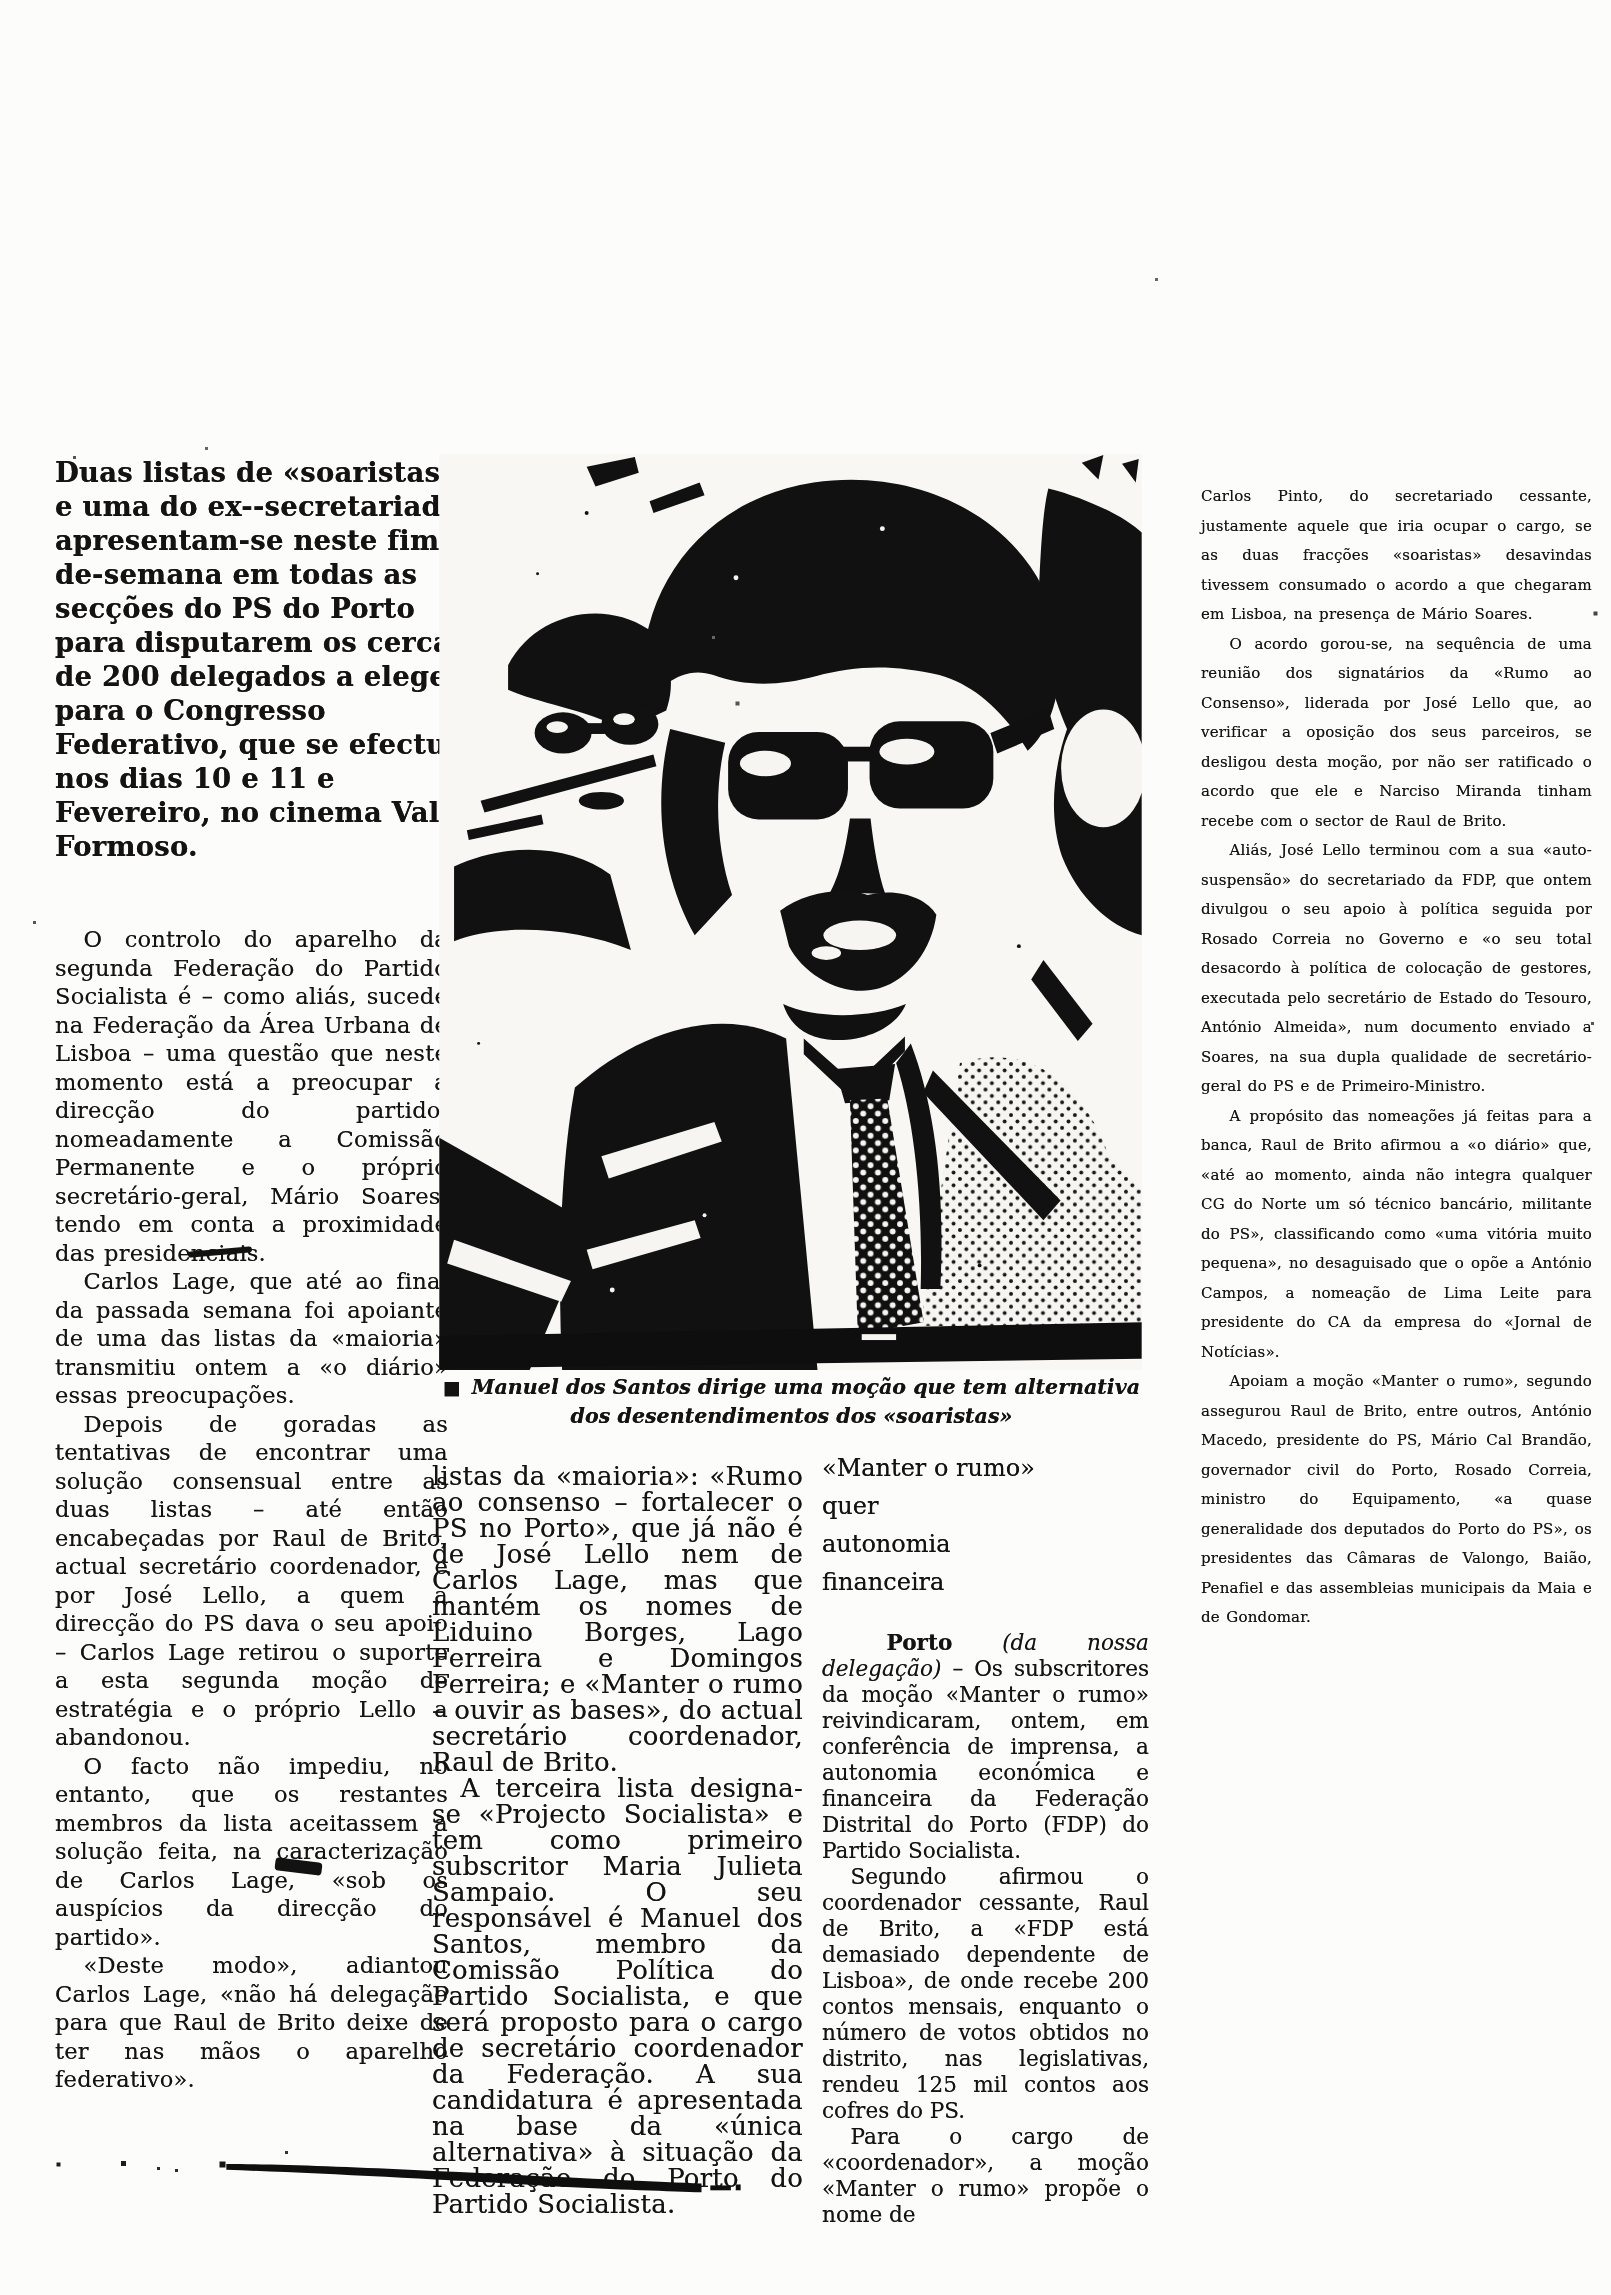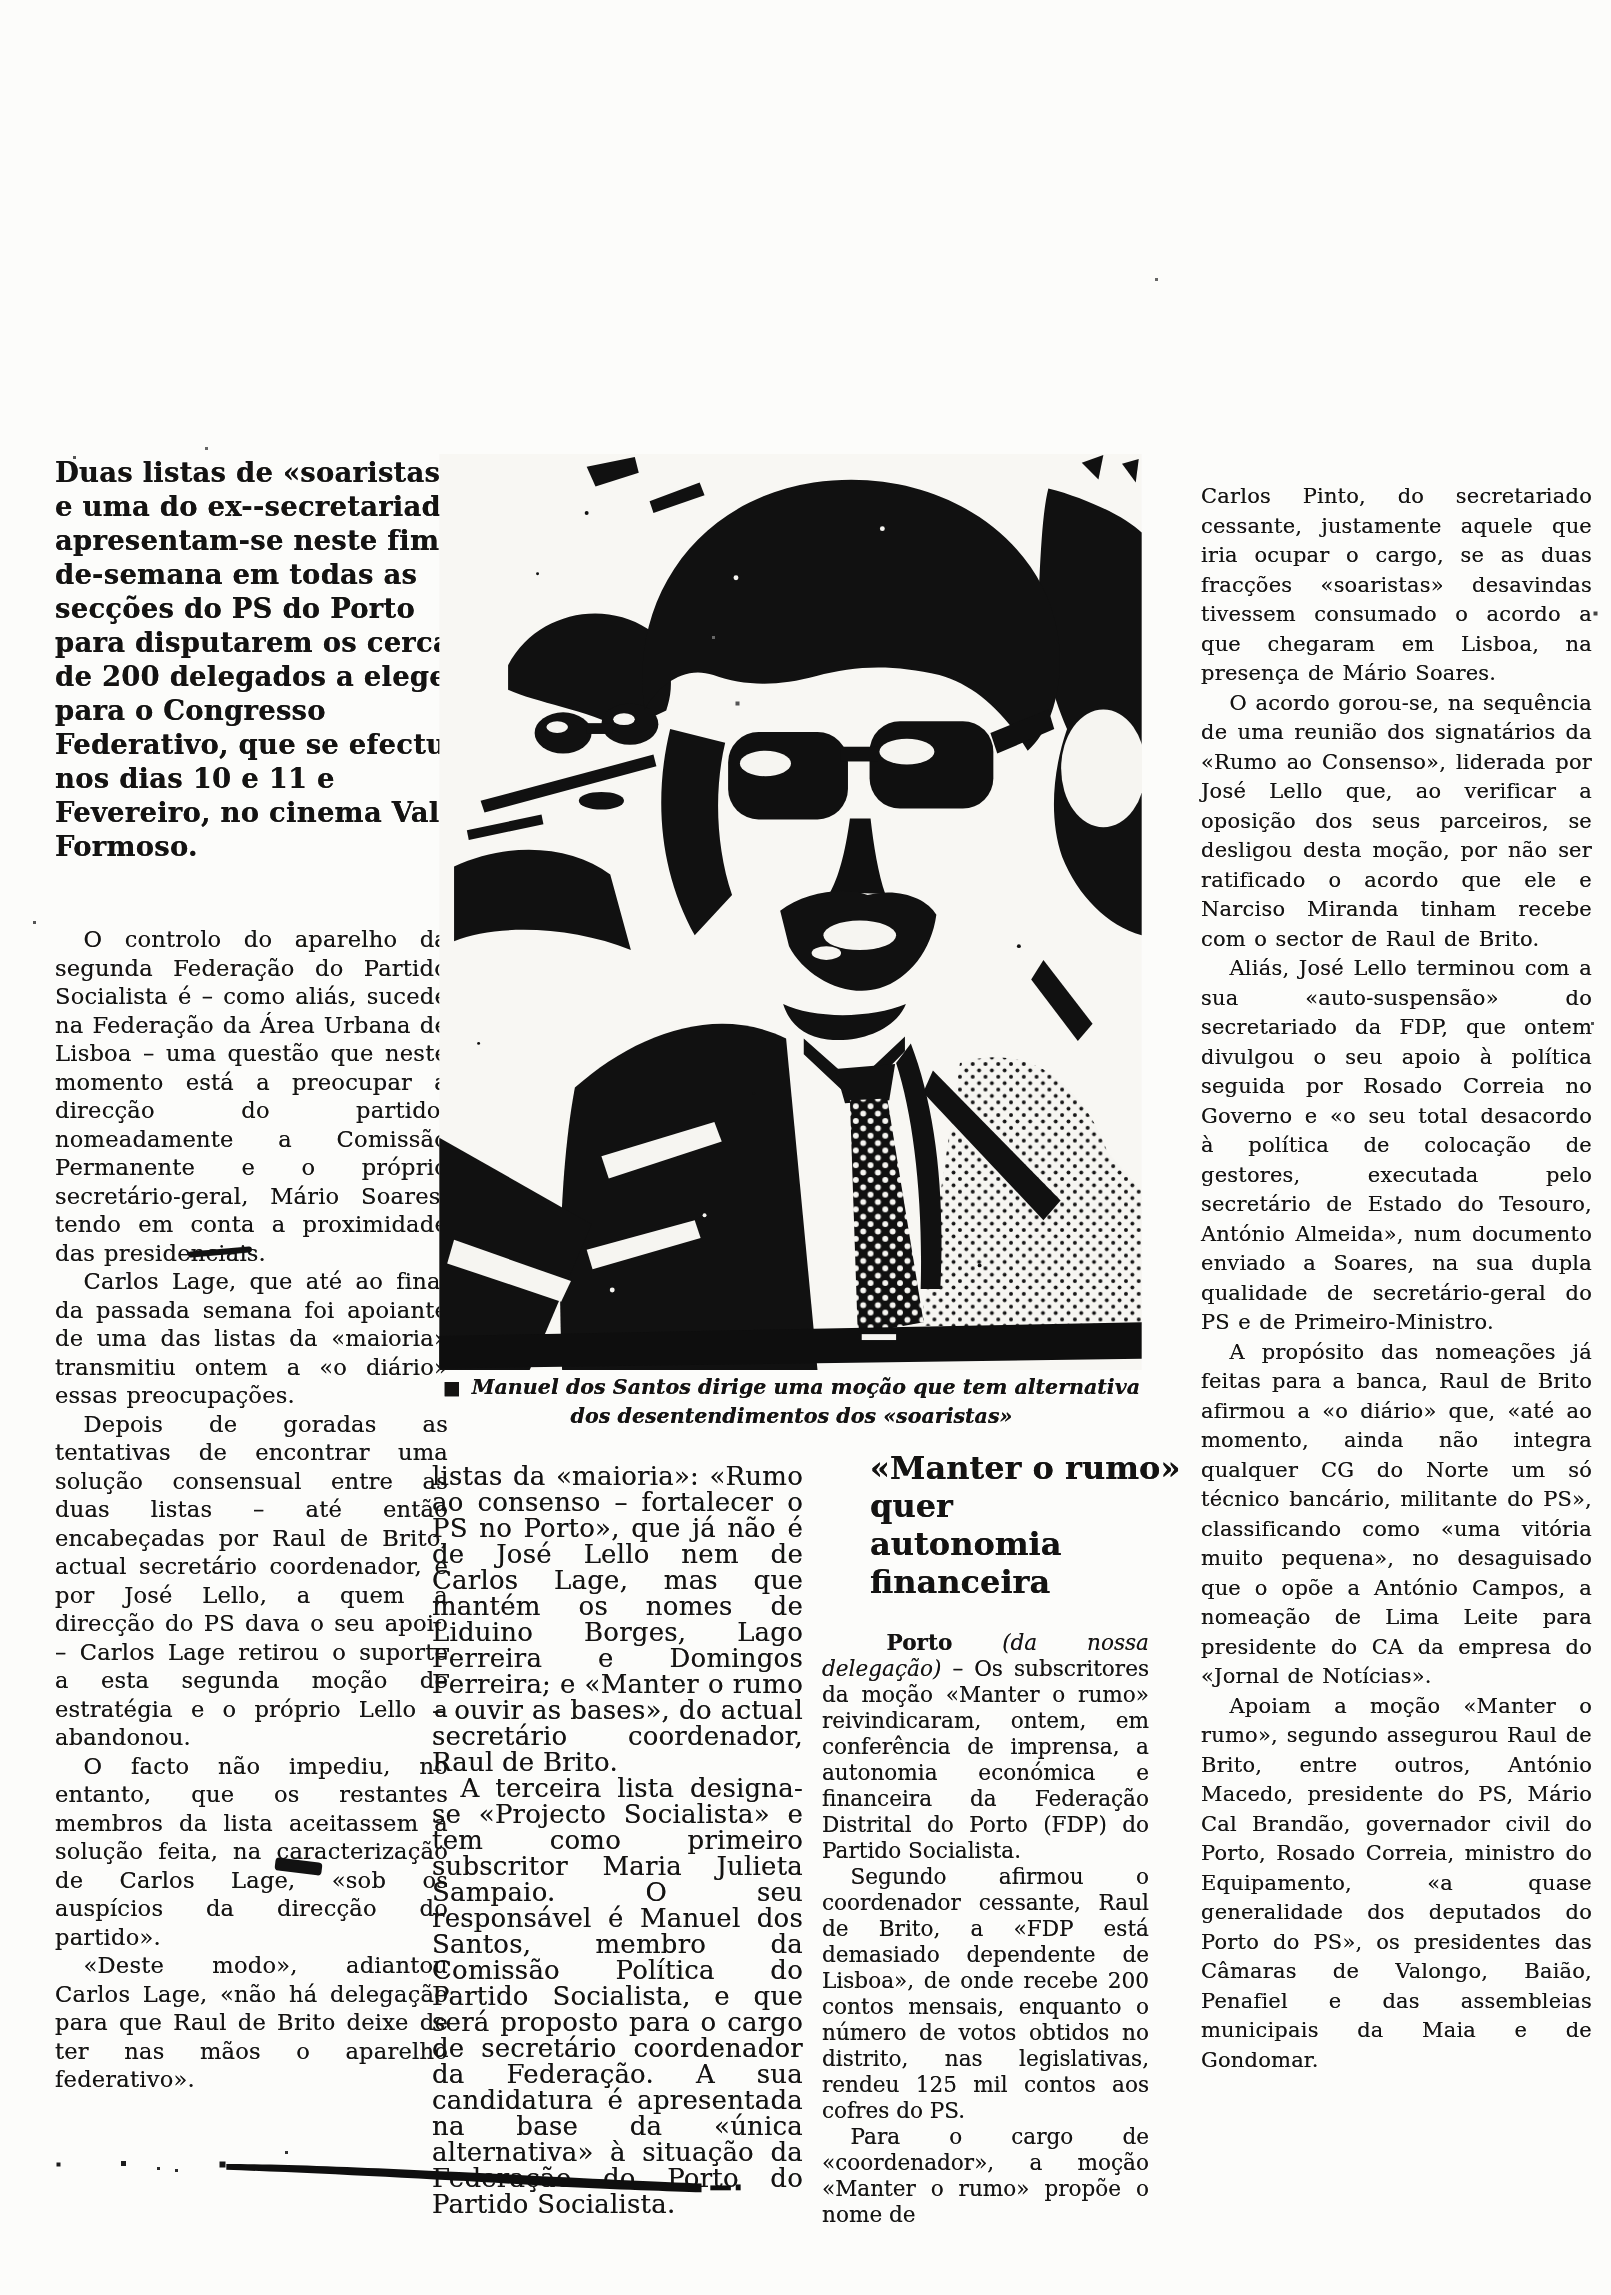--- a/index.html
+++ b/index.html
@@ -29,31 +29,30 @@
   .bodycol p{margin:0;text-indent:28.5px;}
   .bodycol p.cont{text-indent:0;}
 
   .leftcol{position:absolute;left:55px;top:925px;width:393px;
     font-size:22.6px;line-height:28.5px;letter-spacing:0.2px;word-spacing:1.5px;}
   .col2{position:absolute;left:432px;top:1463px;width:371px;
     font-size:26px;line-height:26px;letter-spacing:0.2px;}
   .col3{position:absolute;left:822px;top:1630px;width:327px;
     font-size:21.6px;line-height:26px;}
   .rightcol{position:absolute;left:1201px;top:482px;width:391px;
-    font-size:21px;line-height:29.5px;letter-spacing:0.2px;word-spacing:1.5px;}
+    font-size:15px;line-height:29.5px;letter-spacing:0.2px;word-spacing:1.5px;}
 
   .b{font-weight:700;margin-left:36px;}
   .i{font-style:italic;}
 
   
   .headline{
     position:absolute;left:822px;top:1449px;width:327px;
-    font-size:32px;line-height:38px;font-weight:700;
+    font-size:24px;line-height:38px;font-weight:400;
     text-shadow:0 0 0.5px rgba(10,10,10,.8);
-    margin-left:48px;
   }
 
   
   .photo{position:absolute;left:439px;top:454px;width:703px;height:916px;}
   .photo svg{display:block;width:100%;height:100%;}
 
   
   .caption{
     position:absolute;left:439px;top:1373px;width:705px;
     font-size:20.6px;line-height:28.5px;font-weight:700;font-style:italic;

